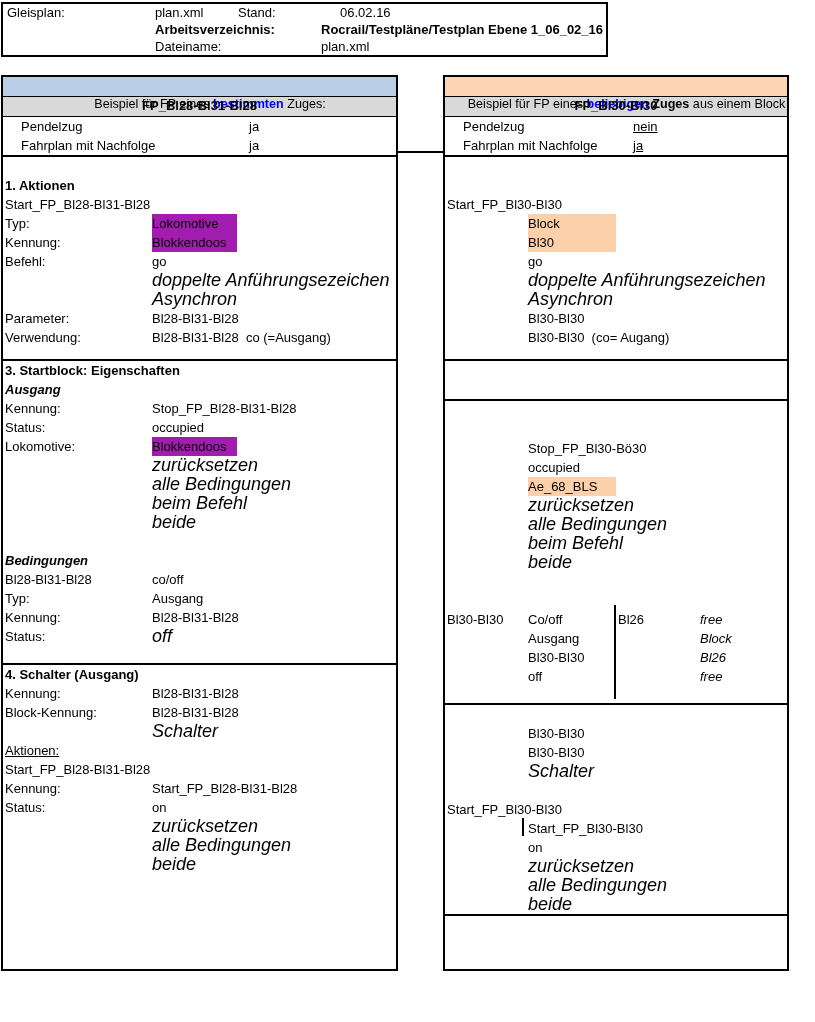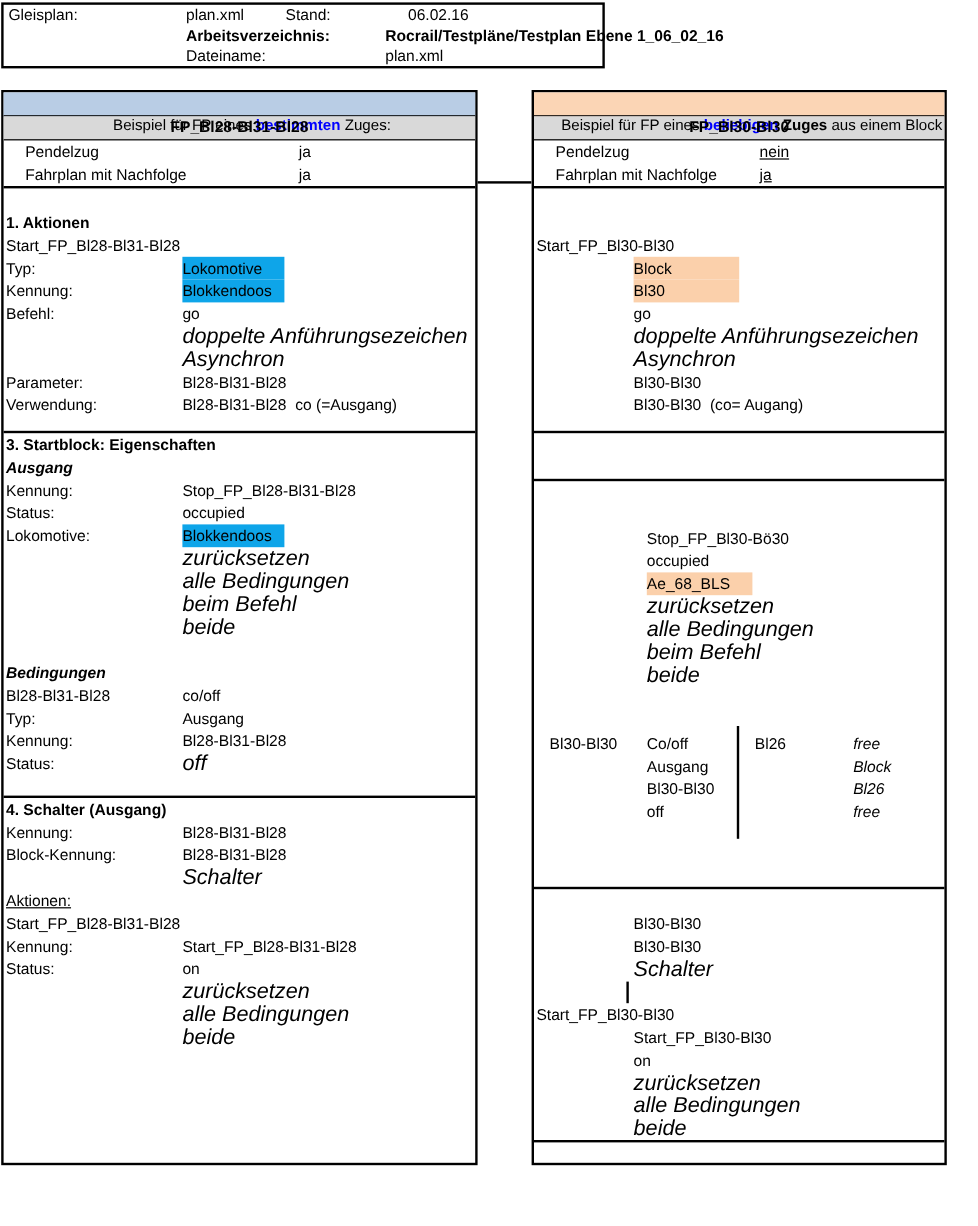--- a/index.html
+++ b/index.html
@@ -1,49 +1,49 @@
 <!DOCTYPE html>
 <html><head>
 <meta charset="utf-8">
 <style>
   html,body{margin:0;padding:0;background:#fff;}
   .page{position:relative;width:815px;height:1022px;background:#fff;
         font-family:"Liberation Sans",sans-serif;font-size:13px;color:#000;overflow:hidden;}
-  .hdr-box{position:absolute;left:1px;top:2px;width:503px;height:55px;
+  .hdr-box{position:absolute;left:1px;top:2px;width:607px;height:55px;
            border:2px solid #000;box-sizing:border-box;}
   .hdr-row{position:relative;height:17px;line-height:17px;}
   .hc{position:absolute;white-space:pre;}
   .hx1{left:4px;} .hx2{left:152px;} .hx3{left:235px;} .hx4{left:337px;} .hx5{left:318px;}
 
   .ttable{position:absolute;top:75px;box-sizing:border-box;border:2px solid #000;background:#fff;}
   .lt{left:1px;width:397px;height:896px;}
   .rt{left:443px;width:346px;height:896px;}
   .title-row{height:20px;box-sizing:border-box;border-bottom:1px solid #000;
              text-align:center;line-height:18px;font-size:12.6px;white-space:pre;}
   .lt .title-row{background:#b9cde5;}
   .rt .title-row{background:#fbd5b5;}
   .sub-row{height:20px;box-sizing:border-box;border-bottom:1px solid #000;background:#d9d9d9;
            text-align:center;font-weight:bold;line-height:18px;}
   .top-rows{height:38px;padding-left:16px;}
   .sec{box-sizing:border-box;border-top:2px solid #000;overflow:hidden;}
   .lt-sec0{height:204px;} .lt-sec1{height:40px;} .lt-sec2{height:304px;} .lt-sec3{height:266px;}
-  .rt-sec0{height:204px;} .rt-sec1{height:40px;} .rt-sec2{height:340px;padding-left:11px;} .rt-sec3{height:211px;} .rt-sec4{height:55px;}
+  .rt-sec0{height:204px;} .rt-sec1{height:40px;} .rt-sec2{height:304px;} .rt-sec3{height:211px;} .rt-sec4{height:55px;}
   .row{position:relative;height:19px;line-height:19px;}
   .lbl,.val,.lbl2,.val2{position:absolute;white-space:pre;}
   .lbl{left:2px;}
   .lt .val{left:149px;}
   .rt .val{left:83px;}
   .lt .top-rows .val{left:230px;}
   .rt .top-rows .val{left:172px;text-decoration:underline;}
   .lbl2{left:173px;} .val2{left:255px;font-style:italic;}
   .i{font-style:italic;font-size:18px;}
   .b{font-weight:bold;}
   .bi{font-weight:bold;font-style:italic;}
   .u{text-decoration:underline;}
-  .hl-blue{background:#0ea5e9;display:inline-block;min-width:85px;}
+  .hl-blue{background:#a21caf;display:inline-block;min-width:85px;}
   .hl-orange{background:#fbd0ab;display:inline-block;min-width:88px;}
   .accent{color:#0000ff;font-weight:bold;}
   .tbold{font-weight:bold;}
   .vline{position:absolute;width:2px;background:#000;}
   .gap-line{position:absolute;left:398px;top:151px;width:45px;height:2px;background:#000;}
 </style>
 </head>
 <body>
 
 <div class="page">

